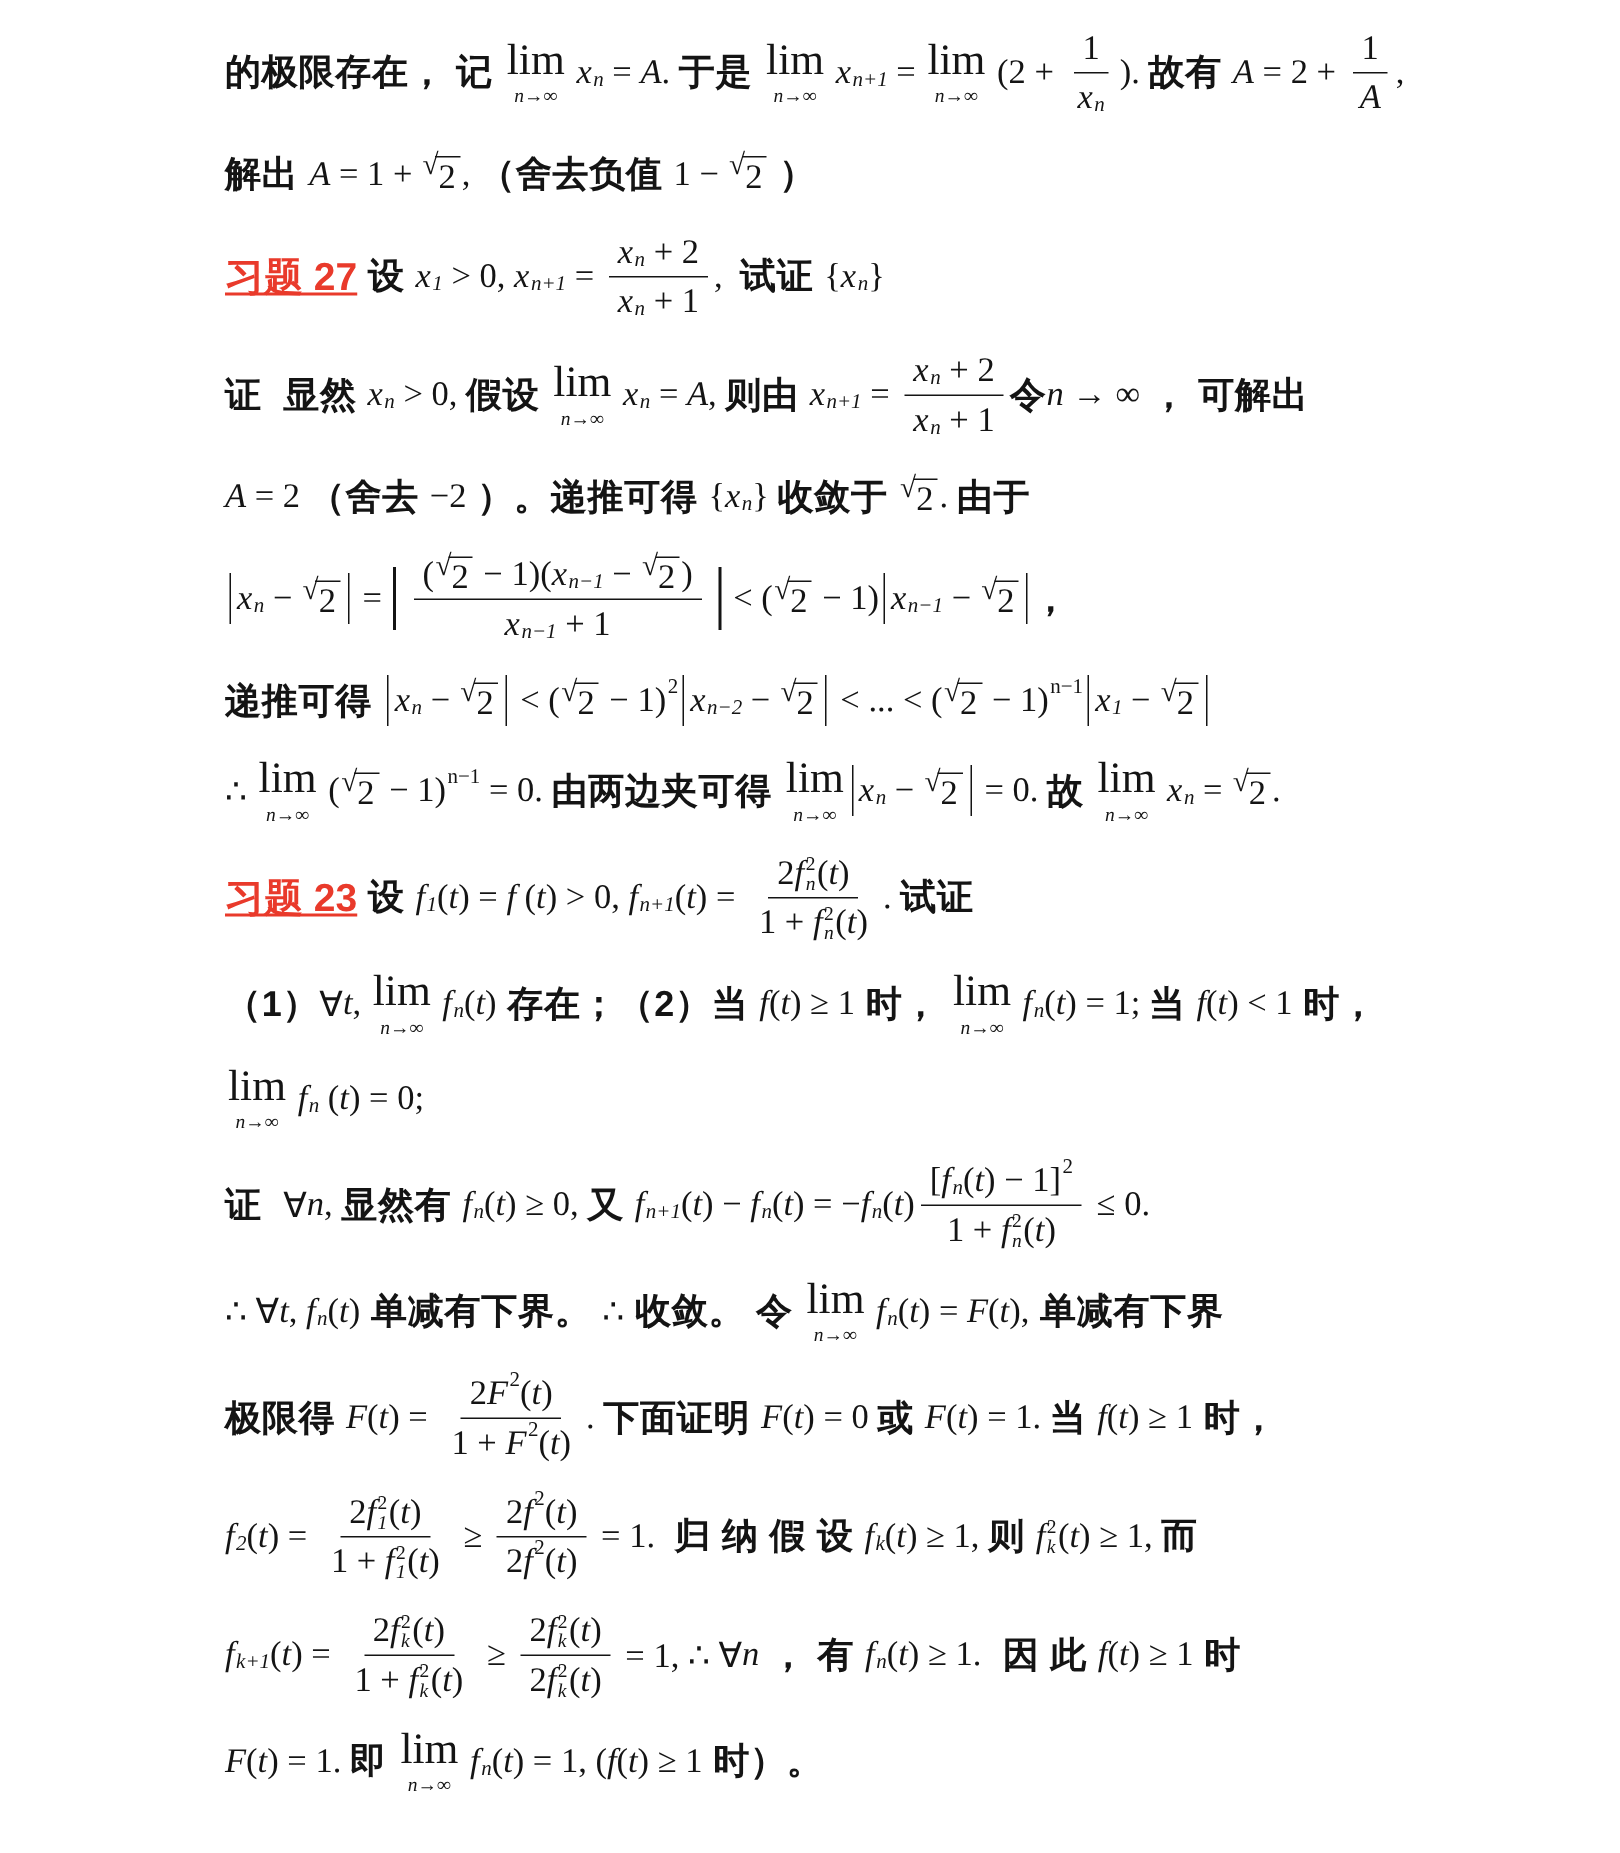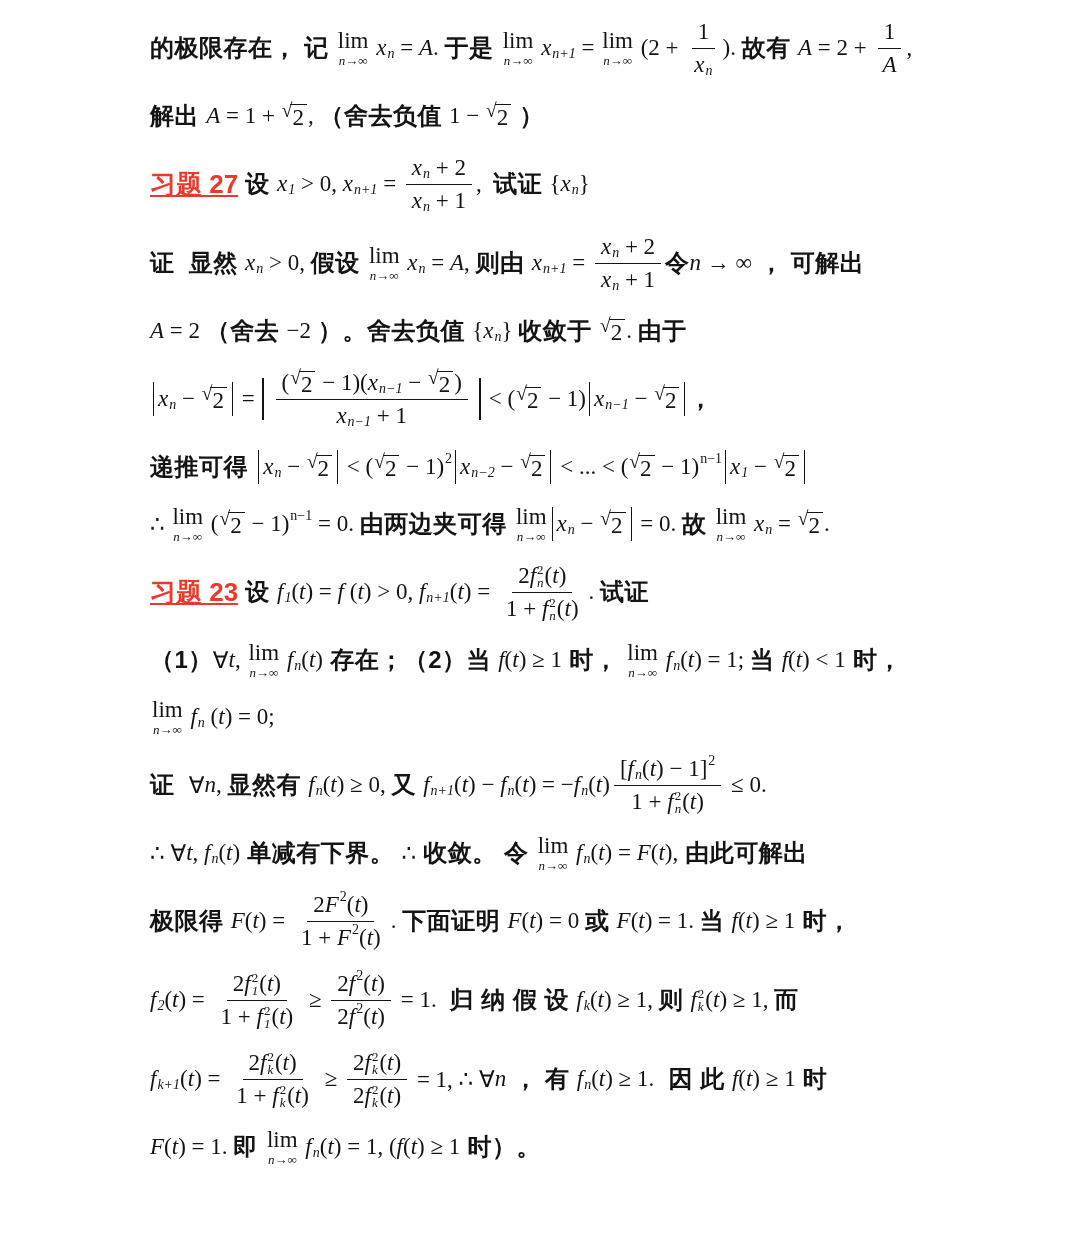--- a/index.html
+++ b/index.html
@@ -76,21 +76,21 @@
   }
   .ssp{font-family:"Liberation Serif", serif;font-size:13px;display:block;}
   .ssb{font-family:"Liberation Serif", serif;font-style:italic;font-size:13px;display:block;}
   .mlim{
     display:inline-flex;
     flex-direction:column;
     align-items:center;
     line-height:1;
     margin:0 2px;
   }
-  .limtop{font-family:"Liberation Serif", serif;font-size:23px;display:block;}
+  .limtop{font-family:"Liberation Serif", serif;font-size:29px;display:block;}
   .limsub{font-family:"Liberation Serif", serif;font-style:italic;font-size:13px;display:block;margin-top:2px;}
   .mfrac{
     display:inline-flex;
     flex-direction:column;
     align-items:center;
     vertical-align:middle;
     margin:0 4px;
   }
   .fnum{
     display:inline-flex;
@@ -218,21 +218,21 @@
         <span class="cn">令</span>
         <span class="mi">n</span>
         <span class="mr"> → ∞</span>
         <span class="cn"> ， 可解出</span>
       </div>
       <div class="line">
         <span class="mi">A</span>
         <span class="mr"> = 2 </span>
         <span class="cn">（舍去 </span>
         <span class="mr">−2</span>
-        <span class="cn"> ）。舍去负值 </span>
+        <span class="cn"> ）。递推可得 </span>
         <span class="mr">{</span>
         <span class="mi">x</span>
         <span class="msub">n</span>
         <span class="mr">} </span>
         <span class="cn">收敛于 </span>
         <span class="msqrt"><span class="rad">√</span><span class="sqarg"><span class="mr">2</span></span></span>
         <span class="mr">. </span>
         <span class="cn">由于</span>
       </div>
       <div class="line">
@@ -387,21 +387,21 @@
         <span class="mlim"><span class="limtop">lim</span><span class="limsub">n→∞</span></span>
         <span class="mi"> f</span>
         <span class="msub">n</span>
         <span class="mr">(</span>
         <span class="mi">t</span>
         <span class="mr">) = </span>
         <span class="mi">F</span>
         <span class="mr">(</span>
         <span class="mi">t</span>
         <span class="mr">),</span>
-        <span class="cn"> 由此可解出</span>
+        <span class="cn"> 单减有下界</span>
       </div>
       <div class="line">
         <span class="cn">极限得 </span>
         <span class="mi">F</span>
         <span class="mr">(</span>
         <span class="mi">t</span>
         <span class="mr">) = </span>
         <span class="mfrac"><span class="fnum"><span class="mr">2</span><span class="mi">F</span><span class="msup">2</span><span class="mr">(</span><span class="mi">t</span><span class="mr">)</span></span><span class="fden"><span class="mr">1 + </span><span class="mi">F</span><span class="msup">2</span><span class="mr">(</span><span class="mi">t</span><span class="mr">)</span></span></span>
         <span class="mr">. </span>
         <span class="cn">下面证明 </span>

